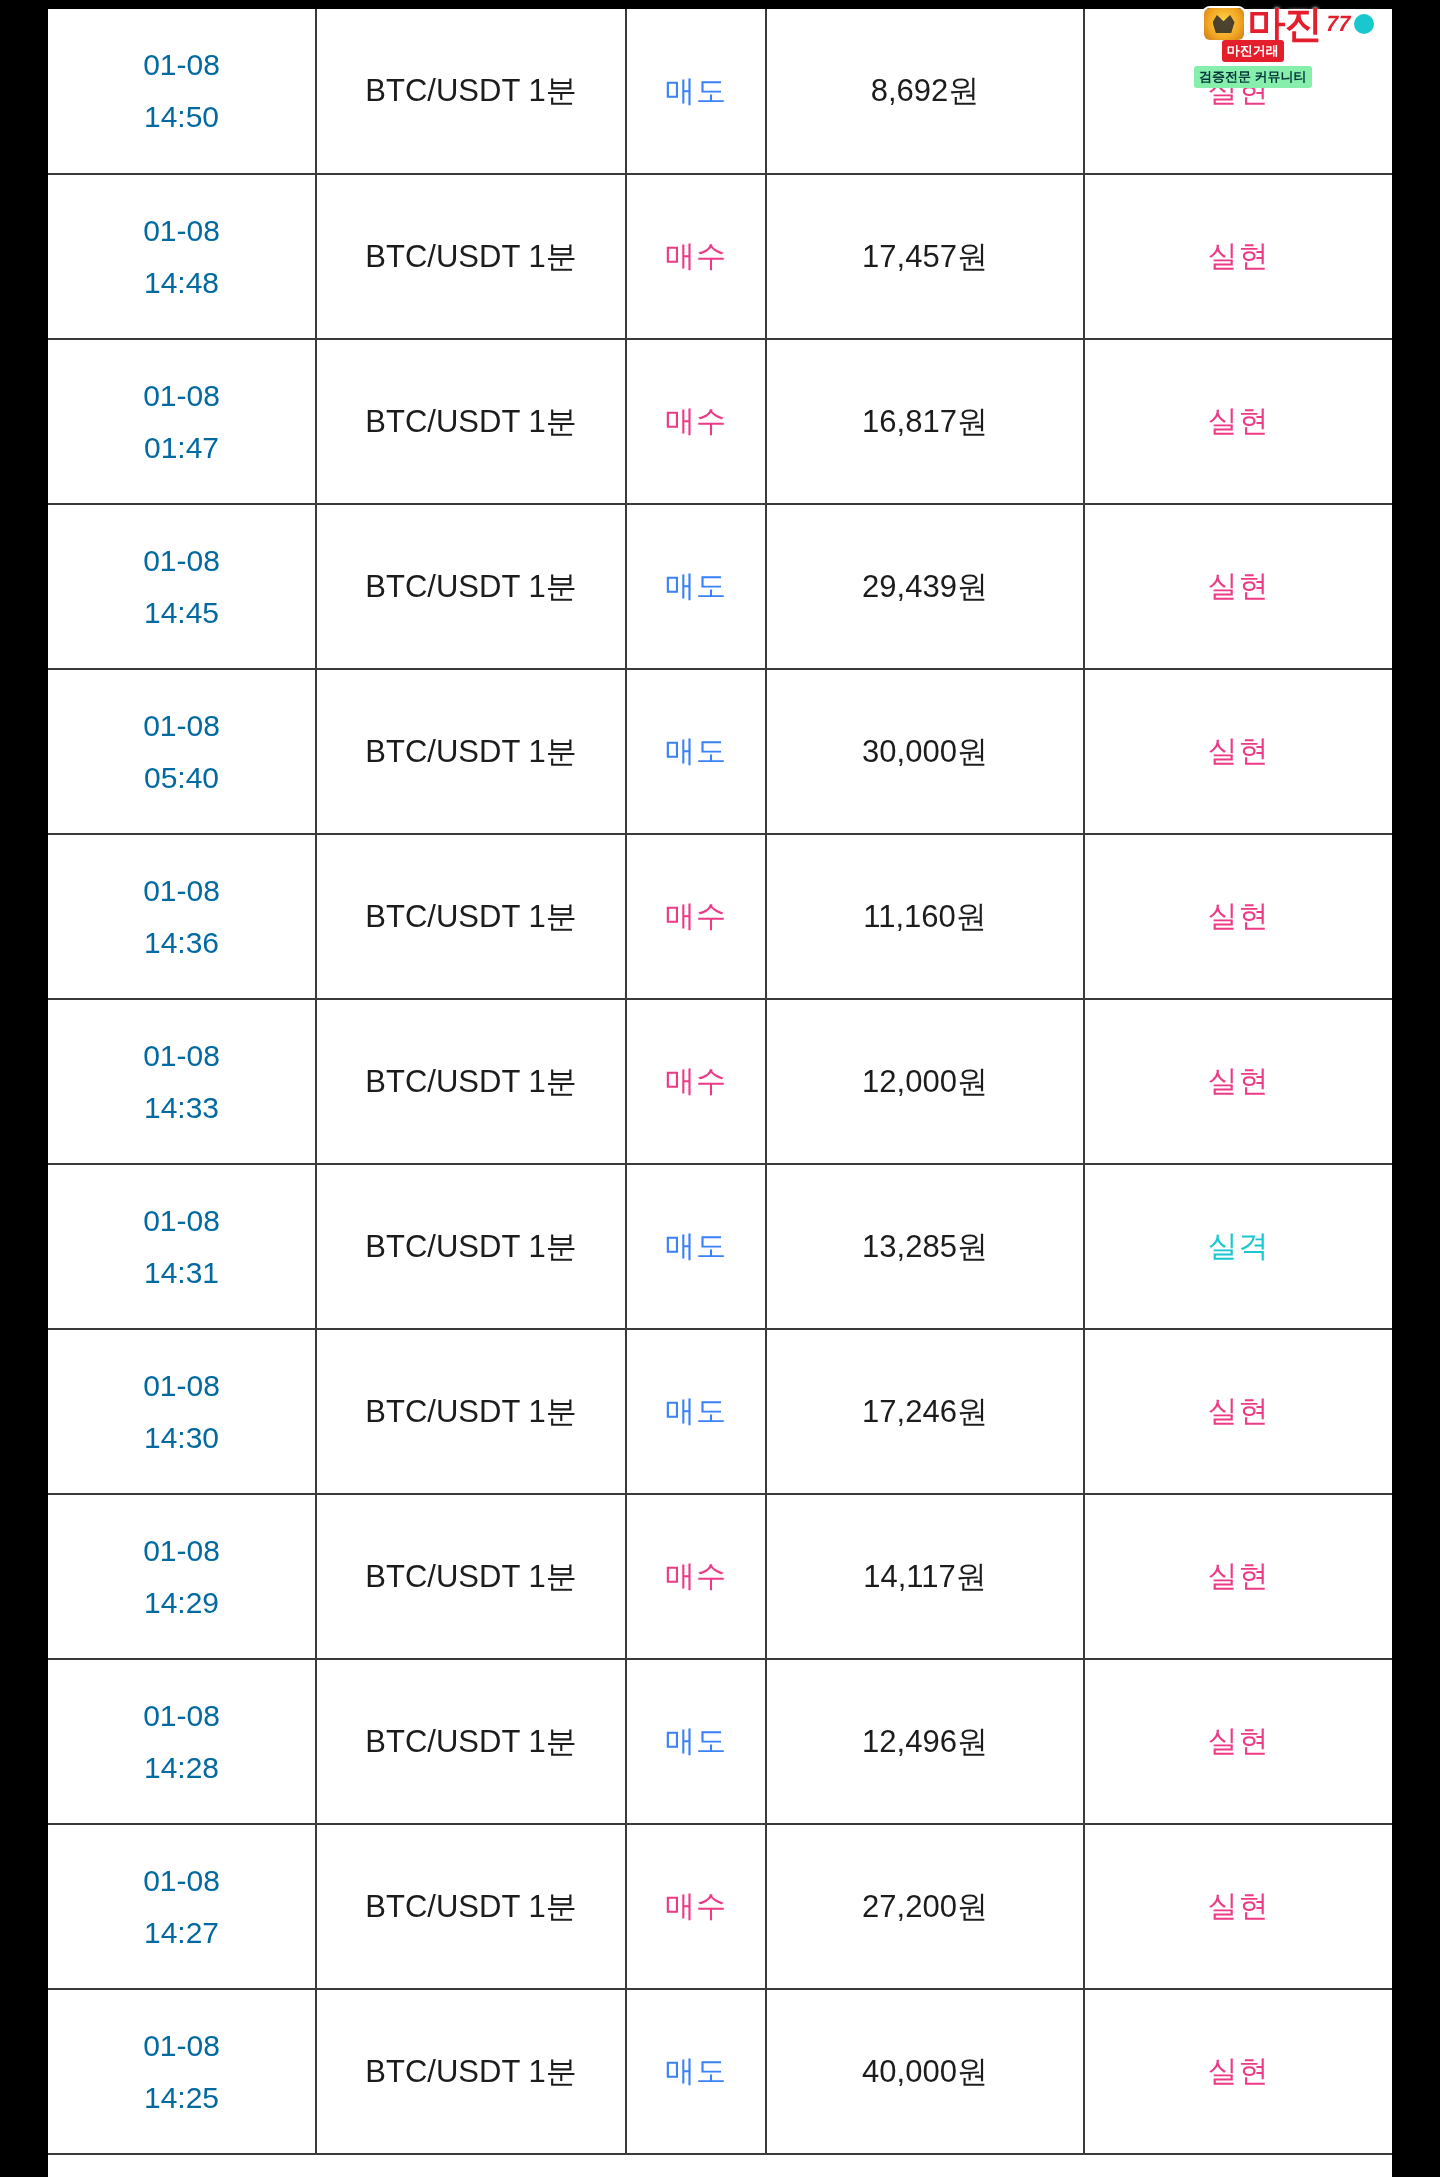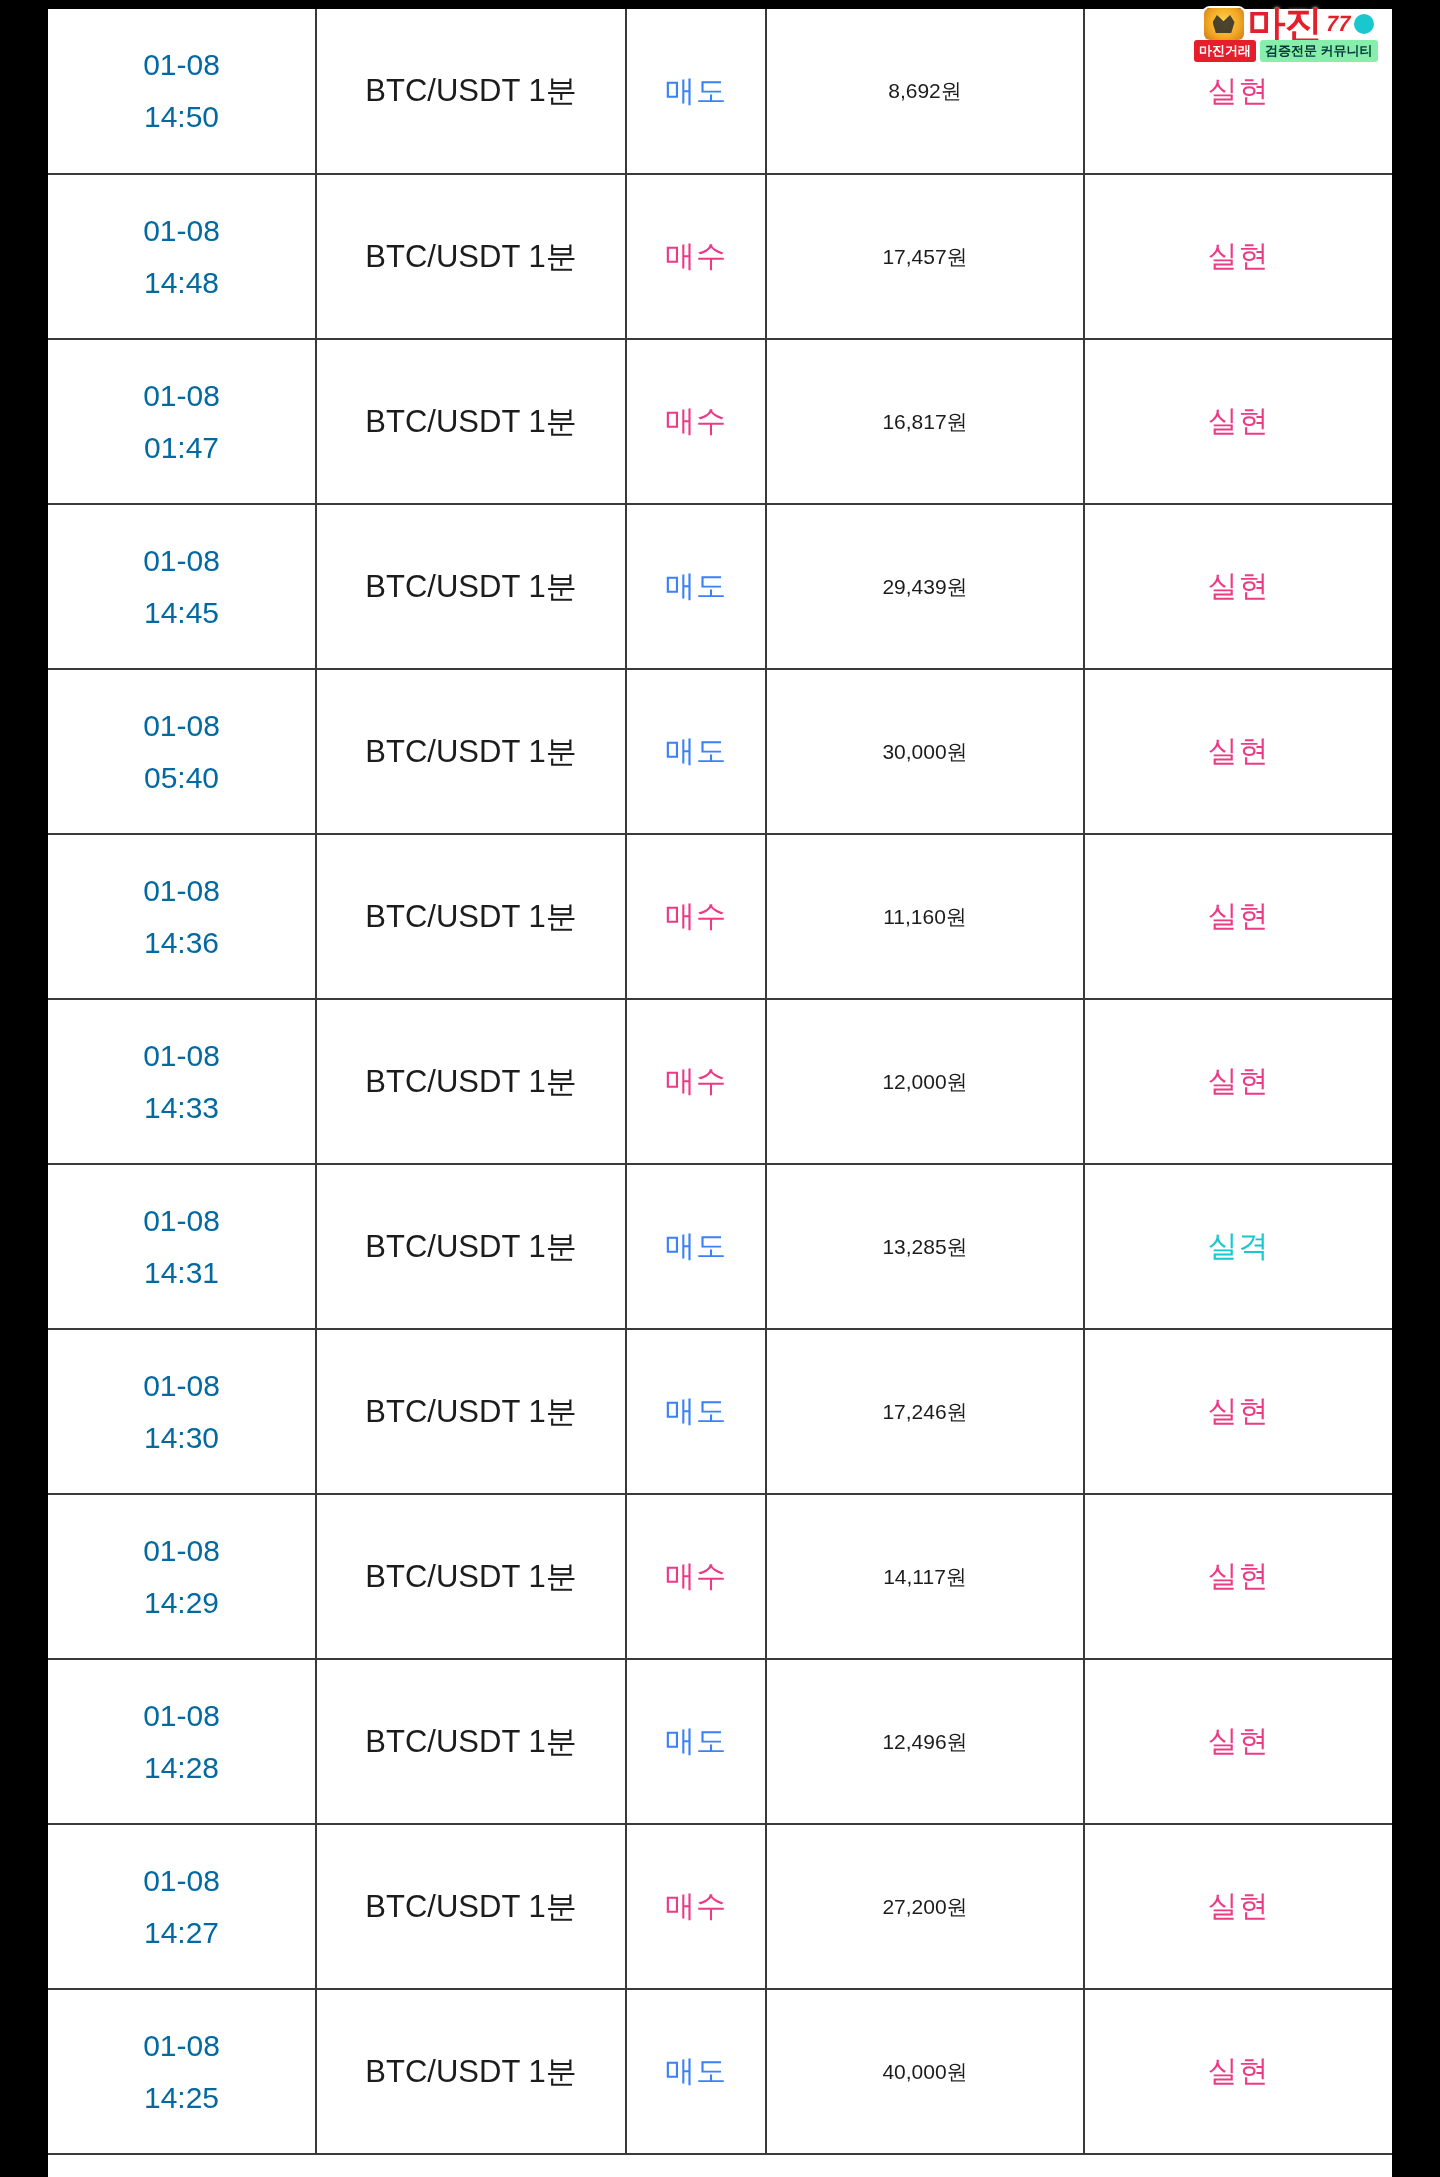--- a/index.html
+++ b/index.html
@@ -80,21 +80,21 @@
 
   .side-cell {
     font-size: 30px;
     font-weight: 500;
     letter-spacing: 1px;
   }
   .side-buy  { color: #ec3a86; }
   .side-sell { color: #3b82f6; }
 
   .amount-cell {
-    font-size: 21px;
+    font-size: 31px;
     color: #1c1c1c;
     font-weight: 400;
     white-space: nowrap;
   }
 
   .status-cell {
     font-size: 30px;
     font-weight: 500;
     letter-spacing: 1px;
     border-radius: 28px;
@@ -158,20 +158,21 @@
     display: inline-block;
   }
   .wm-bottom {
     position: absolute;
     left: 42px;
     top: 34px;
     height: 22px;
     display: flex;
     align-items: center;
     gap: 4px;
+    flex-direction: column;
   }
   .wm-tag {
     font-size: 13px;
     font-weight: 700;
     color: #ffffff;
     background: #e41e2b;
     padding: 2px 5px;
     border-radius: 3px;
     white-space: nowrap;
   }

